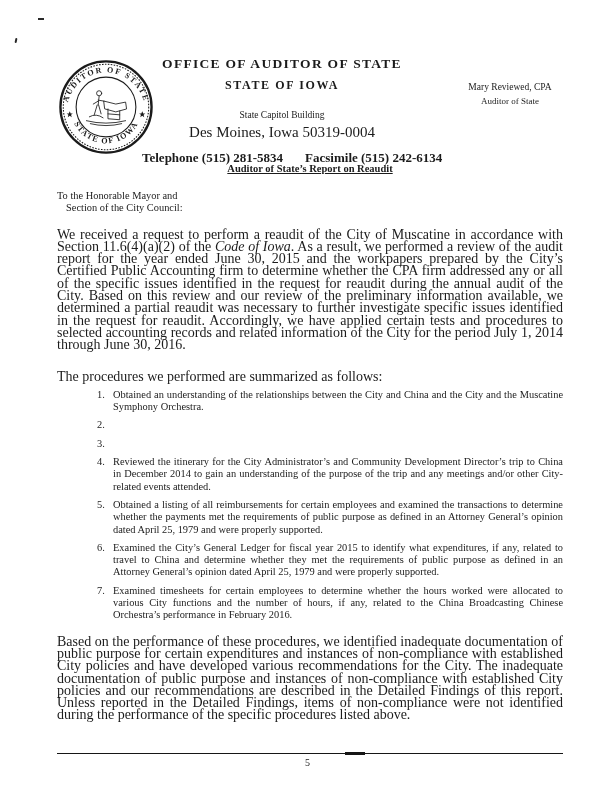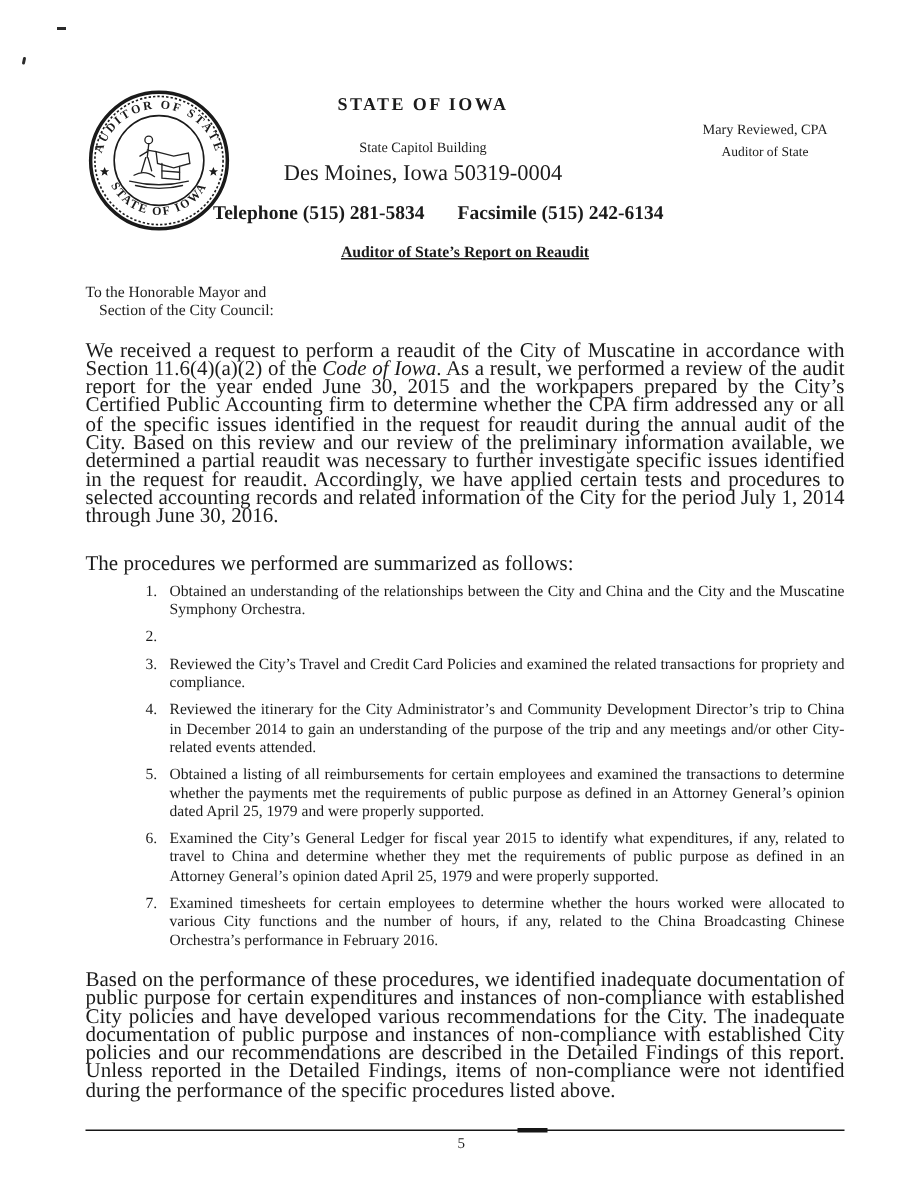--- a/index.html
+++ b/index.html
@@ -88,20 +88,21 @@
             <path d="M52 52 L52 62 L64 63 L64 54"></path>
             <path d="M52 57 L64 58"></path>
             <path d="M33 60 Q40 56 47 61"></path>
             <path d="M30 64 Q50 69 70 64"></path>
             <path d="M34 67 Q50 71 66 67"></path>
           </g>
         </svg>
       </div>
 
       <div class="hdr-center">
+        <div class="office-title">OFFICE OF AUDITOR OF STATE</div>
         <div class="office-sub">STATE OF IOWA</div>
         <div class="addr1">State Capitol Building</div>
         <div class="addr2">Des Moines, Iowa 50319-0004</div>
         <div class="contact">
           <span>Telephone (515) 281-5834</span><span class="gap"></span><span>Facsimile (515) 242-6134</span>
         </div>
       </div>
 
       <div class="official">
         <div class="name">Mary Reviewed, CPA</div>
@@ -123,21 +124,20 @@
     <div class="proc-list">
       <div class="proc-item">
         <span class="proc-num">1.</span>
         <span class="proc-text">Obtained an understanding of the relationships between the City and China and the City and the Muscatine Symphony Orchestra.</span>
       </div>
       <div class="proc-item">
         <span class="proc-num">2.</span>
       </div>
       <div class="proc-item">
         <span class="proc-num">3.</span>
-        <span class="proc-text">Reviewed the City’s Travel and Credit Card Policies and examined the related transactions for propriety and compliance.</span>
       </div>
       <div class="proc-item">
         <span class="proc-num">4.</span>
         <span class="proc-text">Reviewed the itinerary for the City Administrator’s and Community Development Director’s trip to China in December 2014 to gain an understanding of the purpose of the trip and any meetings and/or other City-related events attended.</span>
       </div>
       <div class="proc-item">
         <span class="proc-num">5.</span>
         <span class="proc-text">Obtained a listing of all reimbursements for certain employees and examined the transactions to determine whether the payments met the requirements of public purpose as defined in an Attorney General’s opinion dated April 25, 1979 and were properly supported.</span>
       </div>
       <div class="proc-item">

